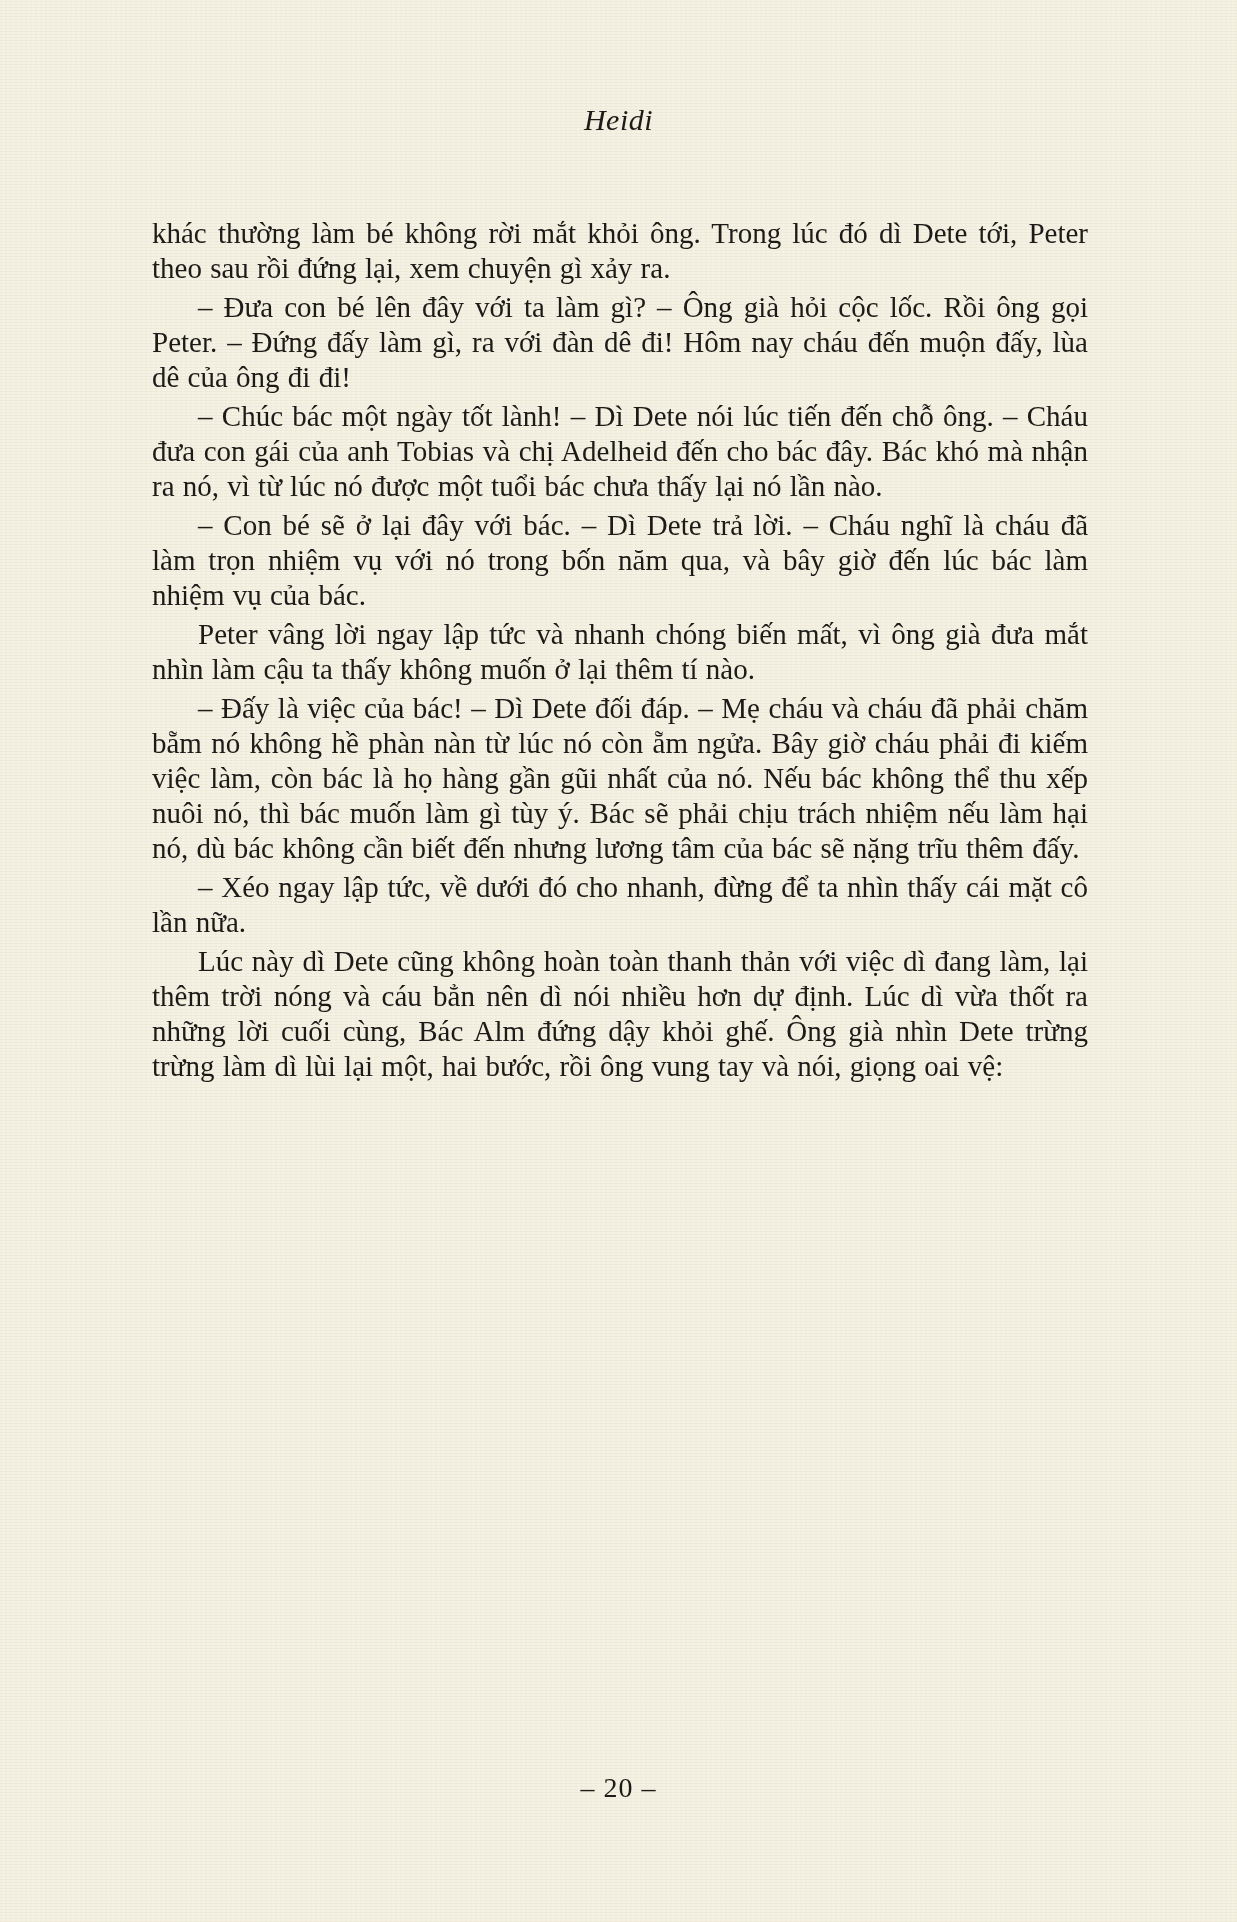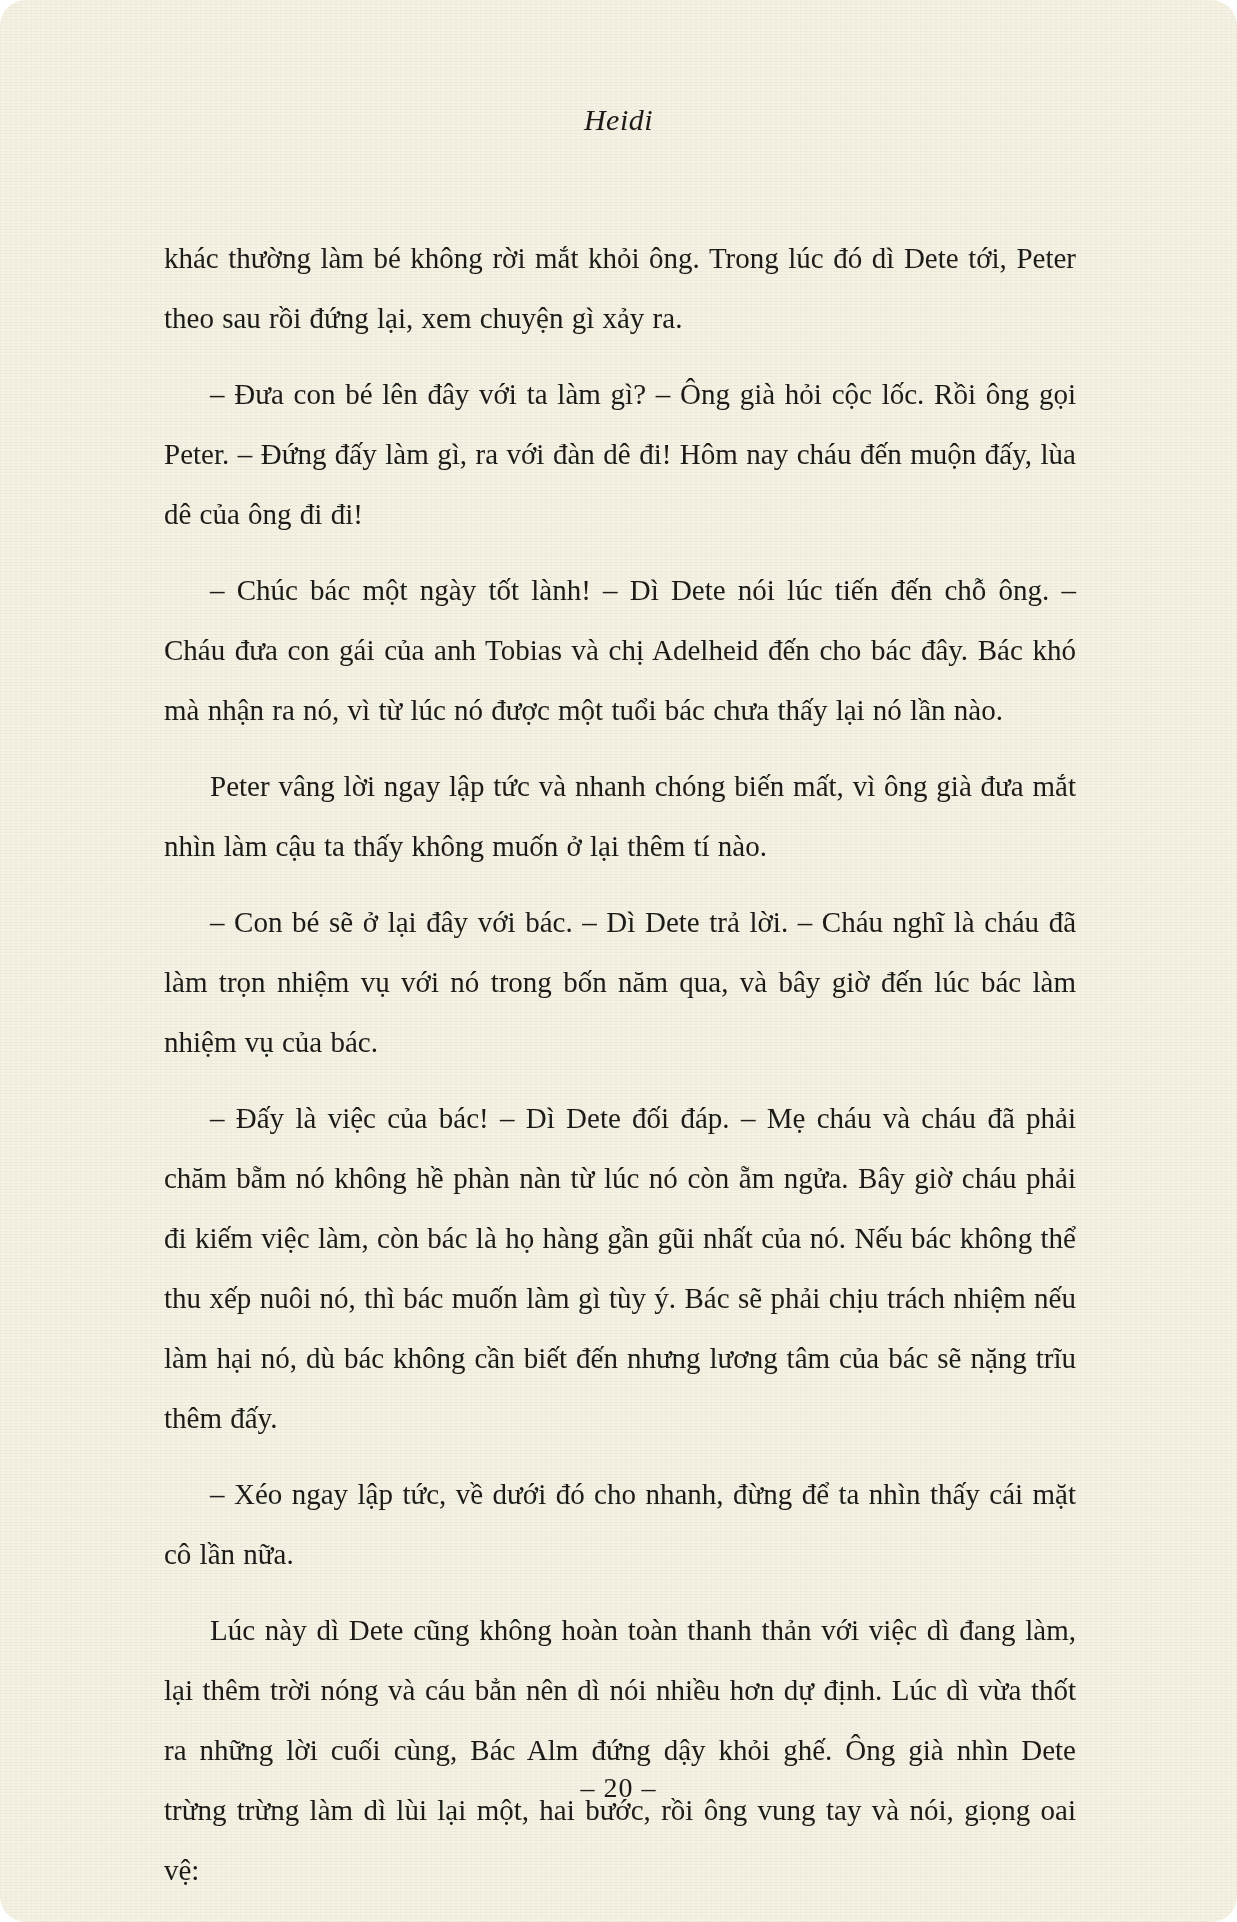--- a/index.html
+++ b/index.html
@@ -11,44 +11,43 @@
     width: 1237px;
     height: 1922px;
     background-color: var(--paper, #f4f1e2);
     
     background-image:
       repeating-linear-gradient(0deg, rgba(214,207,182,0.18) 0 1px, rgba(255,255,255,0.06) 1px 3px),
       repeating-linear-gradient(90deg, rgba(222,216,192,0.10) 0 2px, rgba(255,255,255,0.04) 2px 5px);
     color: var(--ink, #1c1b18);
     font-family: "Liberation Serif", "DejaVu Serif", serif;
     overflow: hidden;
-    border-radius: 26px;
   }
   .running-header {
     position: absolute;
     top: 102px;
     left: 0;
     width: 100%;
     text-align: center;
     font-style: italic;
     font-size: 30px;
     line-height: 36px;
     letter-spacing: 0.5px;
   }
   .page-body {
     position: absolute;
     top: 212px;
     left: 148px;
     width: 944px;
   }
   .page-body p {
-    margin: 16px;
+    margin: 4px;
     padding: 0;
     font-size: 29px;
-    line-height: 60px;
+    line-height: 35px;
     text-align: justify;
     word-spacing: 1px;
   }
   .page-body p.indent {
     text-indent: 46px;
   }
   .page-number {
     position: absolute;
     top: 1772px;
     left: 0;
@@ -62,22 +61,22 @@
 <body>
 
 <div class="page" style="--paper: #f4f1e2; --ink: #1c1b18;">
 
   <div class="running-header">Heidi</div>
 
   <div class="page-body">
     <p>khác thường làm bé không rời mắt khỏi ông. Trong lúc đó dì Dete tới, Peter theo sau rồi đứng lại, xem chuyện gì xảy ra.</p>
     <p class="indent">– Đưa con bé lên đây với ta làm gì? – Ông già hỏi cộc lốc. Rồi ông gọi Peter. – Đứng đấy làm gì, ra với đàn dê đi! Hôm nay cháu đến muộn đấy, lùa dê của ông đi đi!</p>
     <p class="indent">– Chúc bác một ngày tốt lành! – Dì Dete nói lúc tiến đến chỗ ông. – Cháu đưa con gái của anh Tobias và chị Adelheid đến cho bác đây. Bác khó mà nhận ra nó, vì từ lúc nó được một tuổi bác chưa thấy lại nó lần nào.</p>
+    <p class="indent">– Con bé sẽ ở lại đây với bác. – Dì Dete trả lời. – Cháu nghĩ là cháu đã làm trọn nhiệm vụ với nó trong bốn năm qua, và bây giờ đến lúc bác làm nhiệm vụ của bác.</p>
     <p class="indent">Peter vâng lời ngay lập tức và nhanh chóng biến mất, vì ông già đưa mắt nhìn làm cậu ta thấy không muốn ở lại thêm tí nào.</p>
-    <p class="indent">– Con bé sẽ ở lại đây với bác. – Dì Dete trả lời. – Cháu nghĩ là cháu đã làm trọn nhiệm vụ với nó trong bốn năm qua, và bây giờ đến lúc bác làm nhiệm vụ của bác.</p>
     <p class="indent">– Đấy là việc của bác! – Dì Dete đối đáp. – Mẹ cháu và cháu đã phải chăm bẵm nó không hề phàn nàn từ lúc nó còn ẵm ngửa. Bây giờ cháu phải đi kiếm việc làm, còn bác là họ hàng gần gũi nhất của nó. Nếu bác không thể thu xếp nuôi nó, thì bác muốn làm gì tùy ý. Bác sẽ phải chịu trách nhiệm nếu làm hại nó, dù bác không cần biết đến nhưng lương tâm của bác sẽ nặng trĩu thêm đấy.</p>
     <p class="indent">– Xéo ngay lập tức, về dưới đó cho nhanh, đừng để ta nhìn thấy cái mặt cô lần nữa.</p>
     <p class="indent">Lúc này dì Dete cũng không hoàn toàn thanh thản với việc dì đang làm, lại thêm trời nóng và cáu bẳn nên dì nói nhiều hơn dự định. Lúc dì vừa thốt ra những lời cuối cùng, Bác Alm đứng dậy khỏi ghế. Ông già nhìn Dete trừng trừng làm dì lùi lại một, hai bước, rồi ông vung tay và nói, giọng oai vệ:</p>
   </div>
 
   <div class="page-number">– 20 –</div>
 
 </div>
 
 </body></html>

